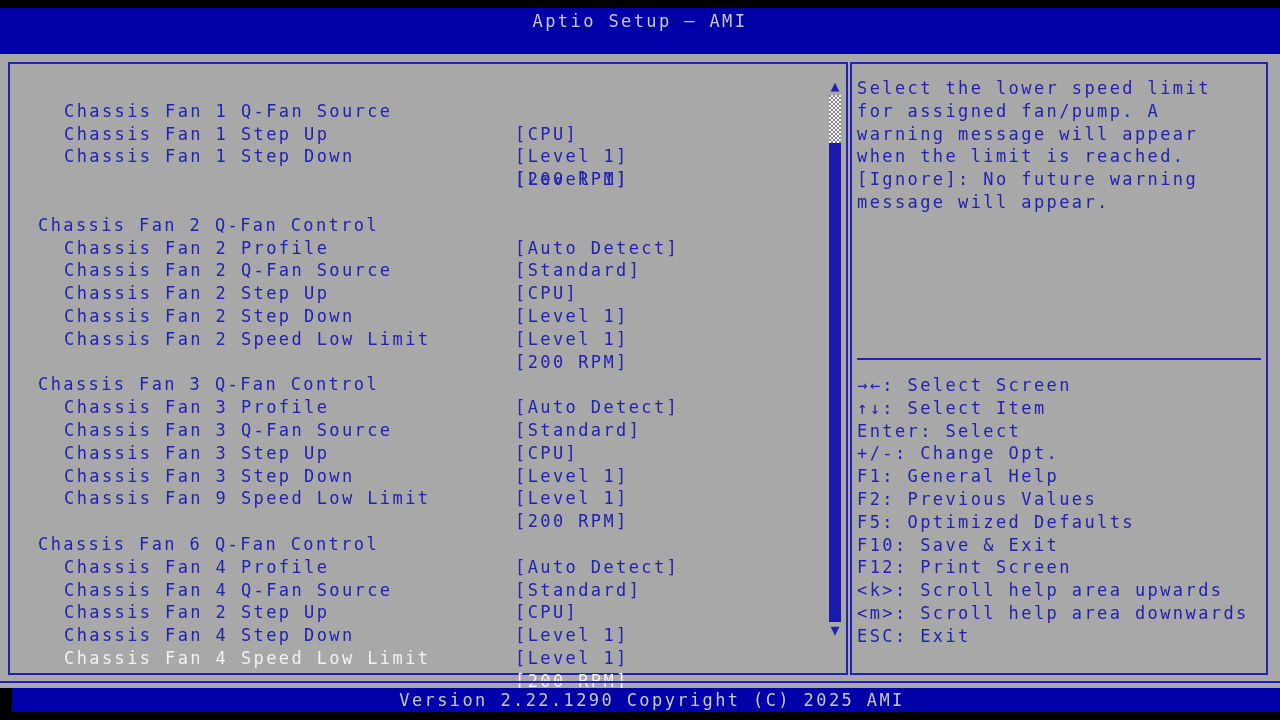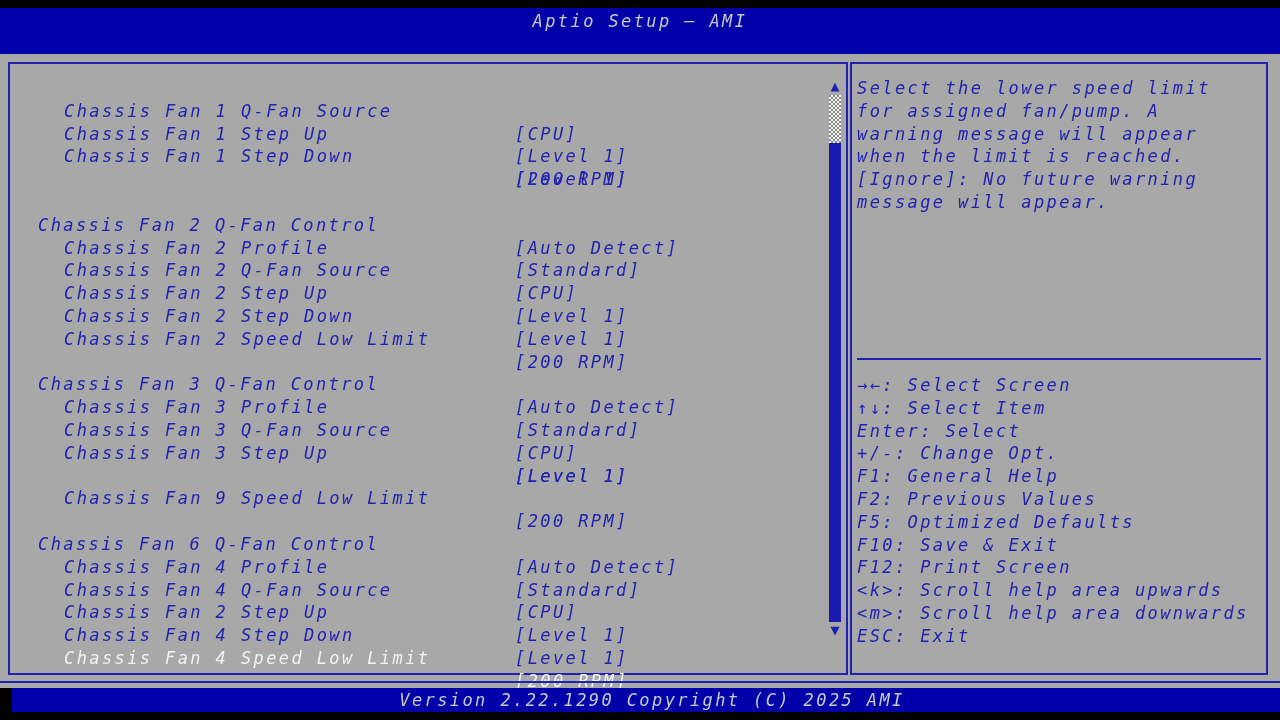--- a/index.html
+++ b/index.html
@@ -1,21 +1,21 @@
 <!DOCTYPE html>
 <html><head>
 <meta charset="utf-8">
 <style>
   * { margin:0; padding:0; box-sizing:border-box; }
   html,body { background:#000; }
   .screen {
     position:relative; width:1280px; height:720px; overflow:hidden;
     background:#000;
     font-family:"DejaVu Sans Mono","Liberation Mono",monospace;
-    font-size:17px; letter-spacing:2.4px; line-height:22.8px;font-style:italic;
+    font-size:17px; letter-spacing:2.4px; line-height:22.8px;
   }
   .header {
     position:absolute; left:0; top:8px; width:1280px; height:46px;
     background:#0000a8;
   }
   .title { text-align:center; padding-top:2px; color:#c8c8c8; }
   .tab {
     position:absolute; left:408px; top:29px; width:114px; height:25px;
     background:#a3a3a3; color:#2222b0;
     display:flex; align-items:center; justify-content:center;margin-top:26px;
@@ -138,20 +138,21 @@
   </div>
         <div class="row">
     <span class="row-label ind1">Chassis Fan 3 Q-Fan Source</span>
     <span class="row-value">[CPU]</span>
   </div>
         <div class="row">
     <span class="row-label ind1">Chassis Fan 3 Step Up</span>
     <span class="row-value">[Level 1]</span>
   </div>
         <div class="row">
+    <span class="row-label ind1">Chassis Fan 3 Step Down</span>
     <span class="row-value">[Level 1]</span>
   </div>
         <div class="row">
     <span class="row-label ind1">Chassis Fan 9 Speed Low Limit</span>
     <span class="row-value">[200 RPM]</span>
   </div>
         <div class="spacer"></div>
         <div class="row">
     <span class="row-label ind0">Chassis Fan 6 Q-Fan Control</span>
     <span class="row-value">[Auto Detect]</span>

